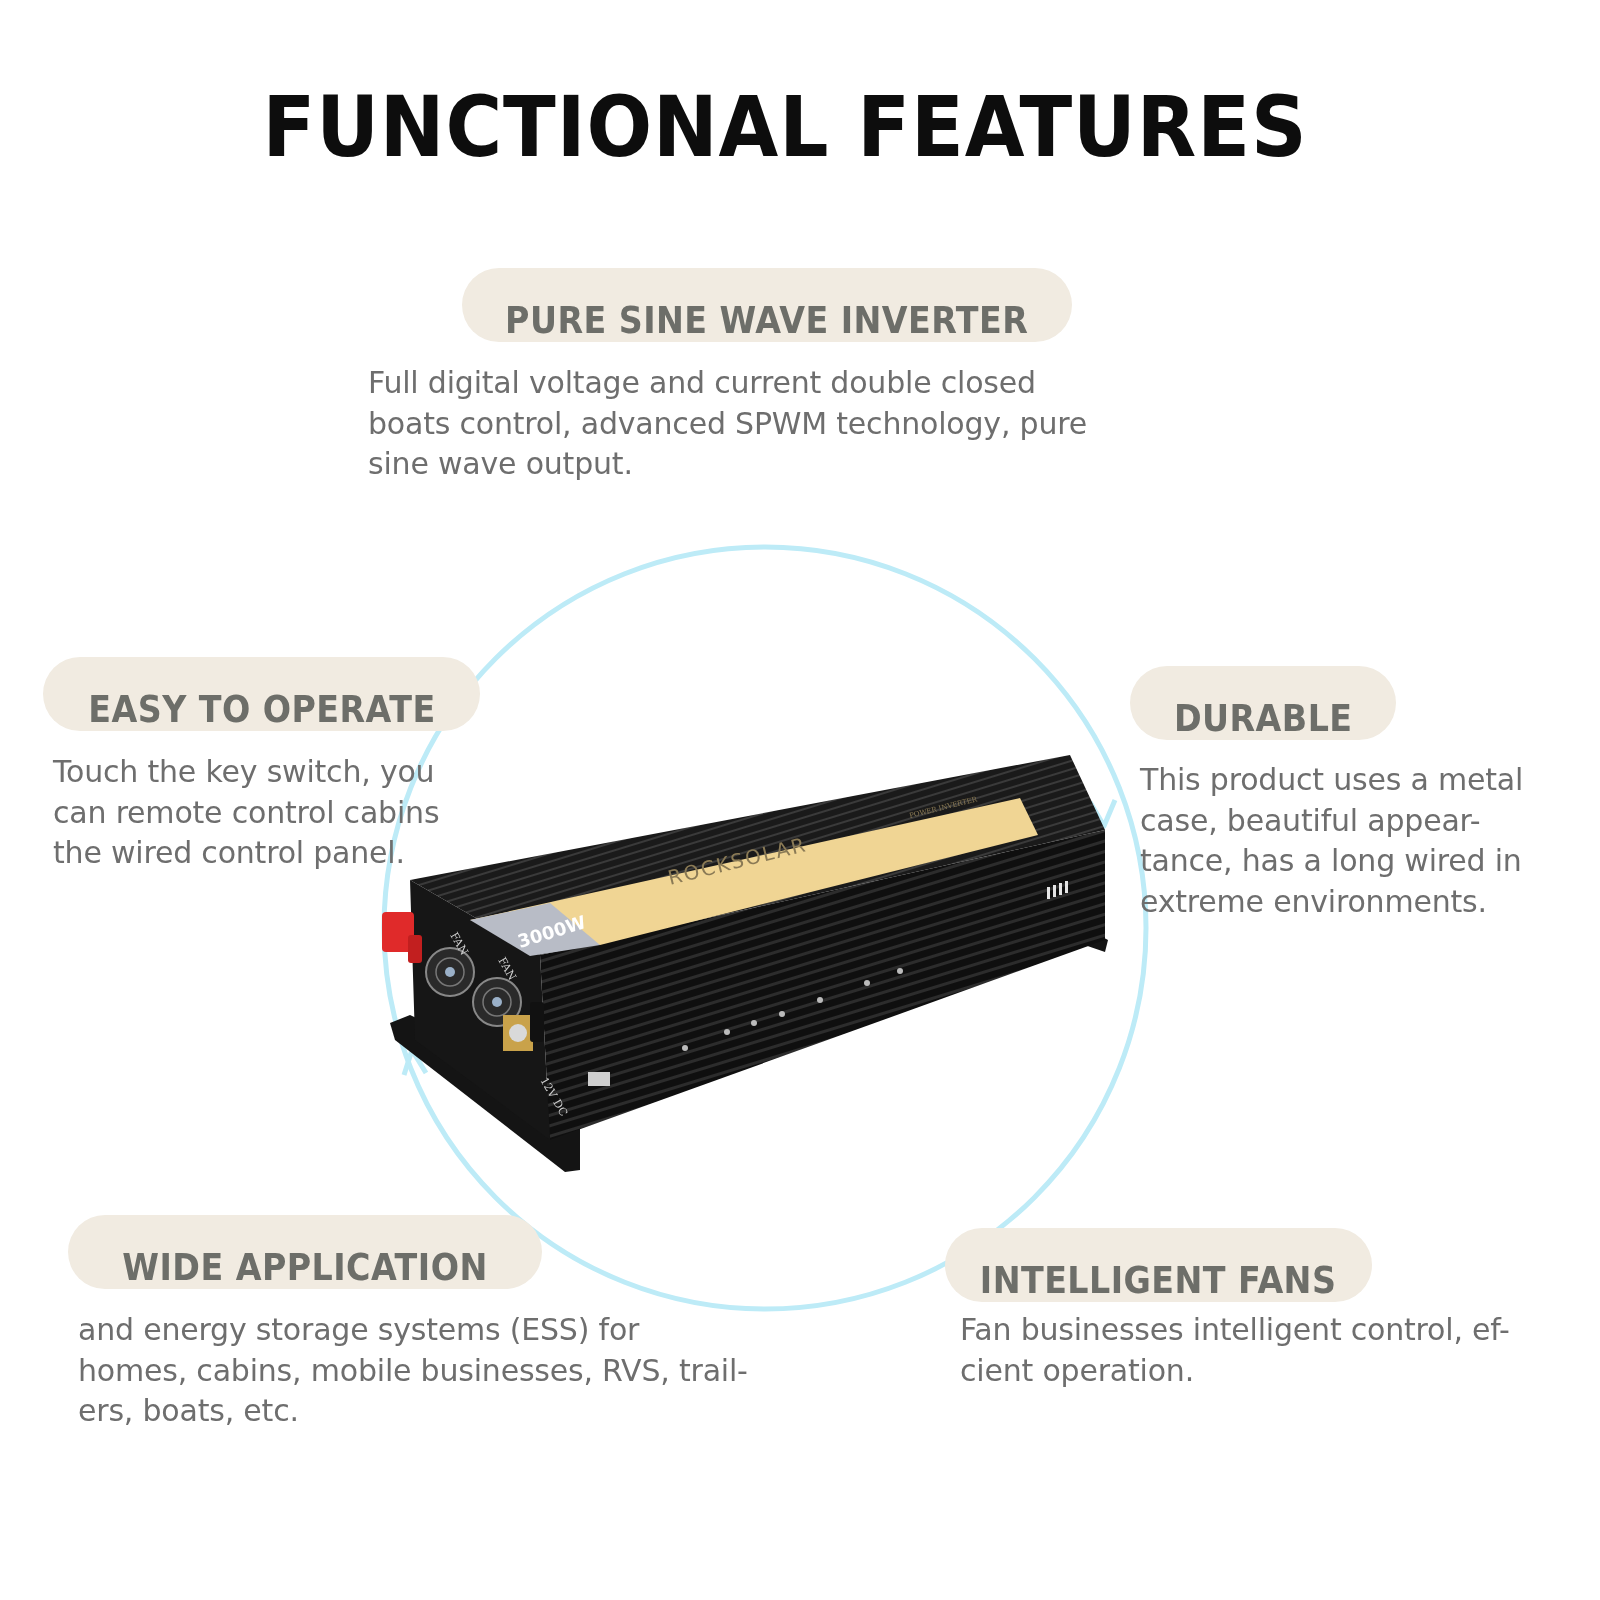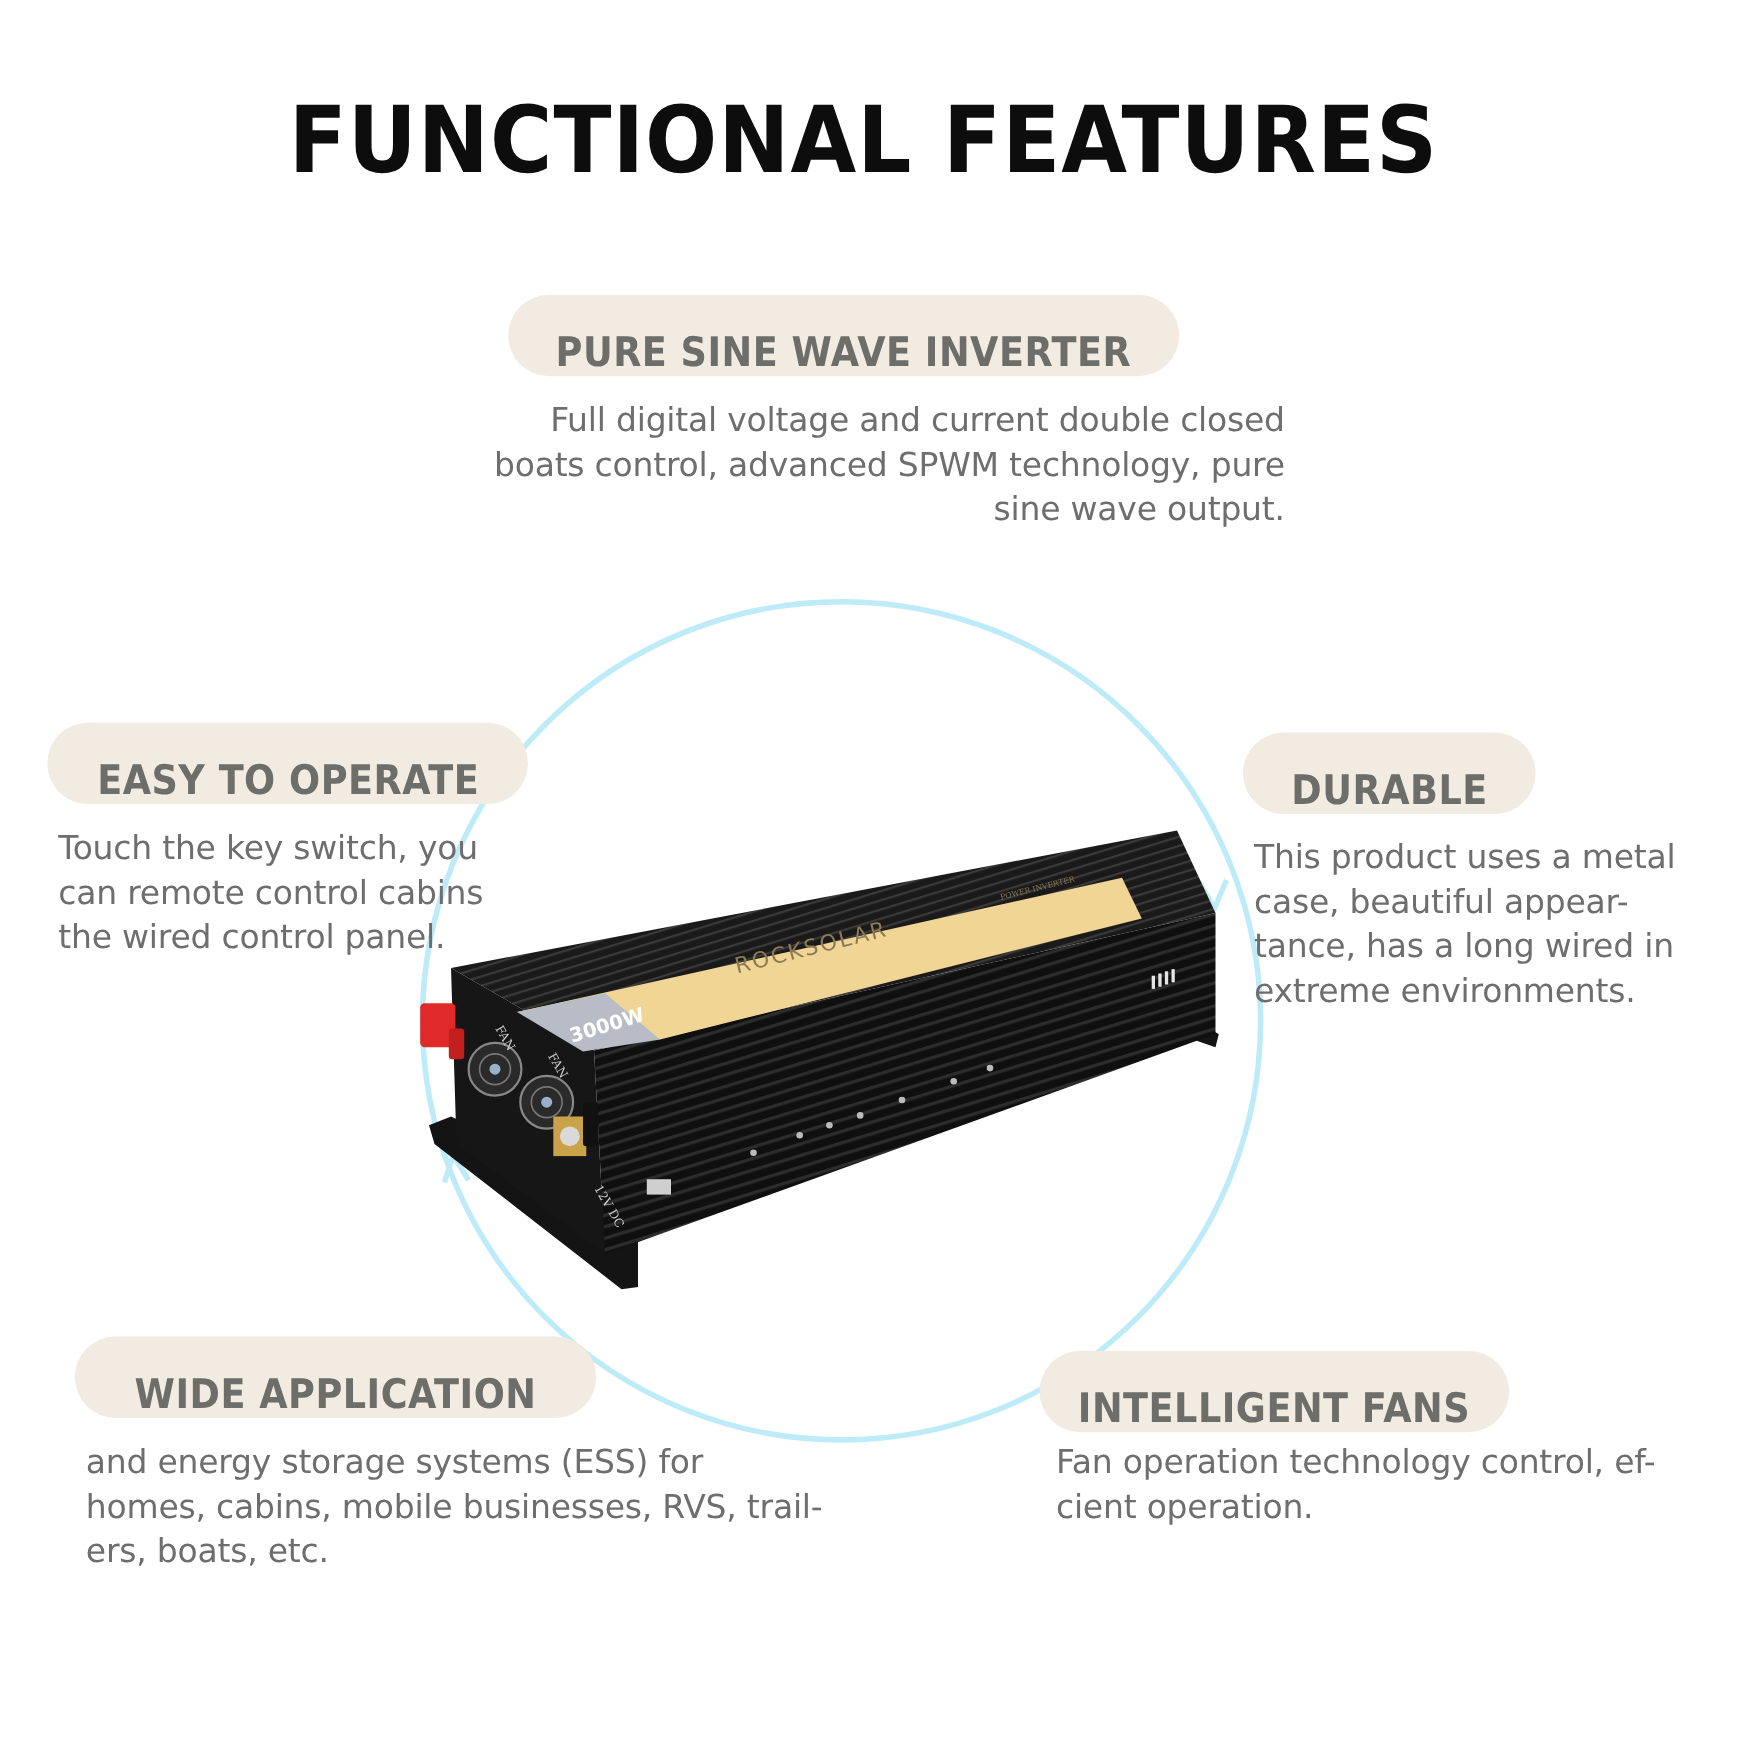--- a/index.html
+++ b/index.html
@@ -10,21 +10,21 @@
            letter-spacing: 1px; color: #0d0d0d; transform: scaleX(0.92); transform-origin: 785px 0; }
   .pill { position: absolute; background: #f1ebe1; border-radius: 38px; height: 74px;
           display: flex; align-items: flex-end; justify-content: center; z-index: 3; }
   .pill span { font-family: "DejaVu Sans", sans-serif; font-weight: bold; font-size: 37px;
                color: #6d6e69; letter-spacing: 0.5px; white-space: nowrap;
                transform: scaleX(0.9); display: inline-block; }
   .body-text { position: absolute; font-family: "DejaVu Sans", sans-serif; font-size: 30px;
                line-height: 40.5px; color: #6e6e6e; z-index: 3; font-weight: normal;
                letter-spacing: -0.2px; }
   .body-text .line { display: block; white-space: nowrap; }
-  .center { text-align: right; }
+  .center { text-align: left; }
   svg.ring { position: absolute; left: 0; top: 0; z-index: 1; }
   svg.product { position: absolute; left: 370px; top: 740px; z-index: 2; }
 </style>
 </head>
 <body>
 
 <div class="title">FUNCTIONAL FEATURES</div>
 
 <svg class="ring" width="1600" height="1600">
   <circle cx="765" cy="928" r="381" fill="none" stroke="#bdebf7" stroke-width="5"></circle>
@@ -133,15 +133,15 @@
 <div class="body-text" style="left:78px; top:1310px; width:720px;">
   <span class="line">and energy storage systems (ESS) for</span>
   <span class="line">homes, cabins, mobile businesses, RVS, trail-</span>
   <span class="line">ers, boats, etc.</span>
 </div>
 
 <div class="pill" style="left:945px; top:1215px; width:427px;margin-top:13px;">
   <span>INTELLIGENT FANS</span>
 </div>
 <div class="body-text" style="left:960px; top:1310px; width:630px;">
-  <span class="line">Fan operation technology control, ef-</span>
+  <span class="line">Fan businesses intelligent control, ef-</span>
   <span class="line">cient operation.</span>
 </div>
 
 </body></html>

